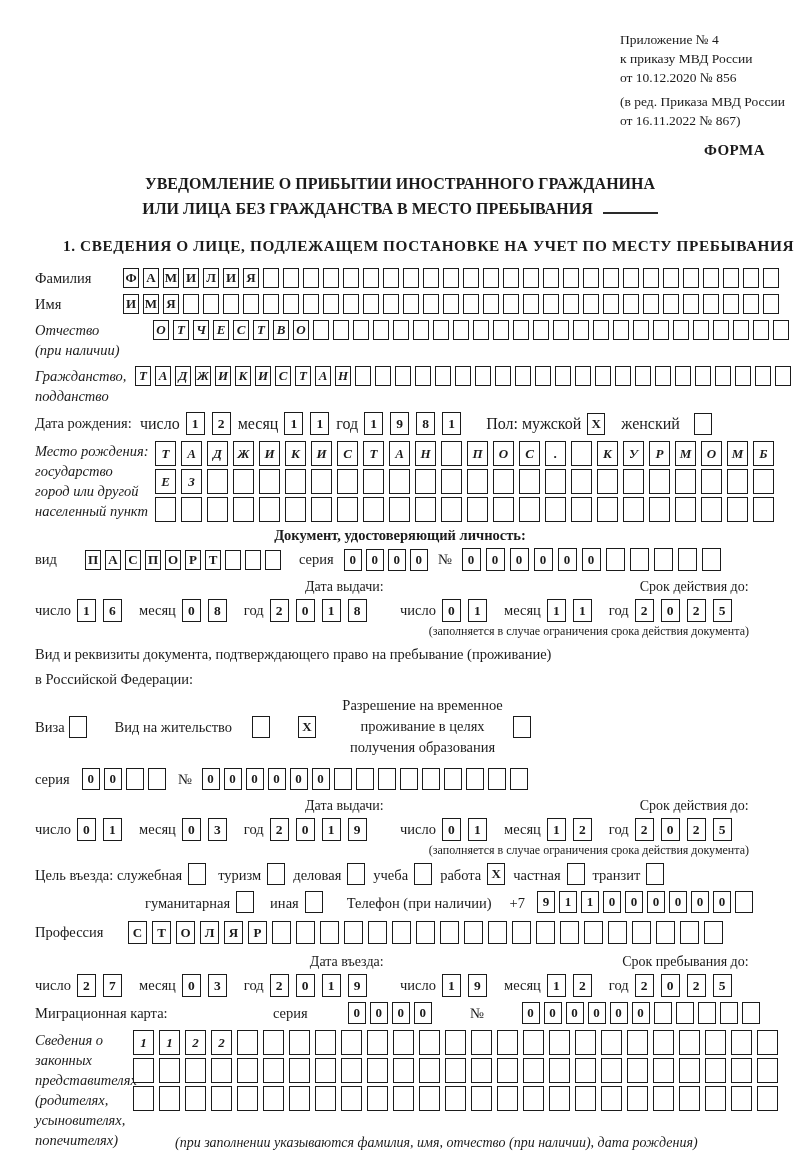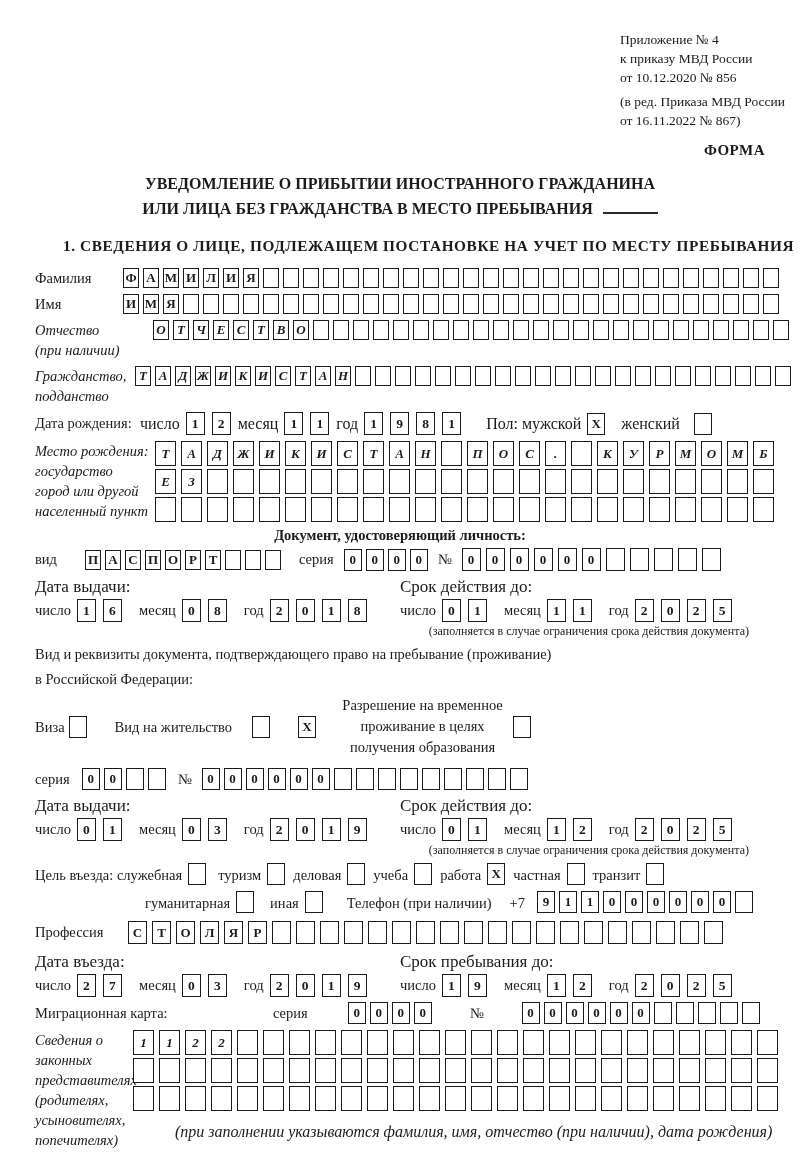--- a/index.html
+++ b/index.html
@@ -39,21 +39,21 @@
   .c24 .cell{width:19px;height:23px;margin-right:5px;}
   .c26 .cell{width:21px;height:25px;margin-right:5px;}
   .cdate .cell{width:19px;height:23px;margin-right:7px;font-size:13.5px;}
   .cb .cell{width:18px;height:22px;margin-right:0;}
   .cellrows .cells{display:flex;margin-bottom:3px;}
 
   
   .dates{display:flex;flex-wrap:wrap;margin-bottom:5px;}
   .dhalf{width:50%;box-sizing:border-box;}
   .dgroup{width:fit-content;}
-  .dtitle{text-align:left;font-size:17px;line-height:19px;margin-bottom:3px;}
+  .dtitle{text-align:right;font-size:14px;line-height:19px;margin-bottom:3px;}
   .dline{display:flex;align-items:center;font-size:14.5px;}
   .dl{margin-right:6px;flex:none;}
   .dline .cells{margin-right:10px;}
   .dnote{width:100%;text-align:right;font-size:12px;line-height:14px;padding-right:16px;margin-top:2px;}
 
   .plain{font-size:14.5px;line-height:23px;}
   .mt2{margin-top:2px;}
 
   .center-head{text-align:center;font-weight:bold;font-size:14.5px;margin:2px 0 4px 0;}
 
@@ -62,21 +62,21 @@
   .opt-lbl{font-size:14.5px;padding-top:2px;flex:none;}
   .opt-center{font-size:14.5px;line-height:21px;text-align:center;flex:none;}
   .permit-row .cells{margin-left:8px;}
   .gap28{width:28px;flex:none;} .gap20{width:20px;flex:none;} .gap16{width:16px;flex:none;}
   .gap8{width:8px;flex:none;} .gap24{width:24px;flex:none;} .gap12{width:12px;flex:none;}
   .wrap170{width:176px;} .wrap165{width:165px;}
 
   .purpose .opt-lbl{padding-top:3px;}
   .purpose .cells{margin-left:6px;}
 
-  .legal-note{font-size:16px;margin-top:12px;margin-left:42px;white-space:nowrap;}
+  .legal-note{font-size:14px;margin-top:24px;margin-left:42px;white-space:nowrap;}
 </style>
 </head>
 <body>
 
 <div class="page">
 
   <div class="hdr">
     <div>Приложение № 4</div>
     <div>к приказу МВД России</div>
     <div>от 10.12.2020 № 856</div>

